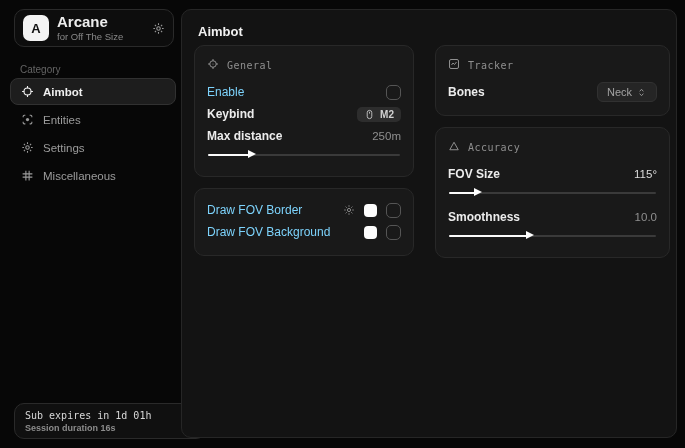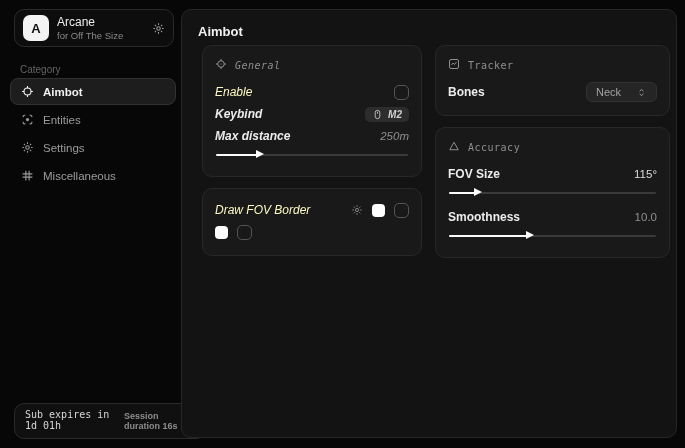--- a/index.html
+++ b/index.html
@@ -8,60 +8,60 @@
   .page { position:relative; width:685px; height:448px; }
 
   
   .sidebar { position:absolute; left:8px; top:8px; width:168px; height:432px; }
   .side-header { position:absolute; left:6px; top:1px; width:160px; height:38px;
     border:1px solid #2a2a2a; border-radius:10px; display:flex; align-items:center;
     gap:8px; padding:0 8px; background:#0d0d0d; }
   .logo { width:26px; height:26px; background:#f3f3f3; border-radius:7px; color:#111;
     font-weight:bold; font-size:13px; display:flex; align-items:center; justify-content:center; }
   .app-names { flex:1; line-height:1.25; }
-  .app-name { font-size:12px; font-weight:normal; color:#ededed; }
+  .app-name { font-size:15px; font-weight:bold; color:#ededed; }
   .app-sub { font-size:9.5px; color:#8a8a8a; }
   .side-gear { color:#9a9a9a; display:flex; }
   .category { position:absolute; left:12px; top:56px; font-size:10px; color:#646464; }
   .menu { position:absolute; left:2px; top:70px; width:166px; }
   .menu-item { height:27px; margin-bottom:1px; display:flex; align-items:center; gap:9px;
     padding:0 10px; border:1px solid transparent; border-radius:8px;
     color:#9c9c9c; font-size:11.5px; cursor:pointer; }
   .menu-item .mi { display:flex; color:inherit; }
   .menu-item.selected { background:#1d1d1d; border-color:#313131; color:#f0f0f0; font-weight:bold; }
   .side-footer { position:absolute; left:6px; top:395px; width:192px; height:36px;
     border:1px solid #2a2a2a; border-radius:10px; background:#101010;
-    padding:5px 10px; display:flex; flex-direction:row; justify-content:center; }
+    padding:5px 10px; display:flex; flex-direction:column; justify-content:center; }
   .foot1 { font-family:"DejaVu Sans Mono", monospace; font-size:10px; color:#d8d8d8; }
   .foot2 { font-size:9px; font-weight:bold; color:#8c8c8c; margin-top:2px; }
 
   
   .panel { position:absolute; left:181px; top:9px; width:496px; height:429px;
     background:#131313; border:1px solid #262626; border-radius:10px; }
   .panel-title { position:absolute; left:16px; top:14px; font-size:13px; font-weight:bold; color:#f2f2f2; }
-  .col-left  { position:absolute; left:20px;  top:35px; width:220px;font-style:italic; }
+  .col-left  { position:absolute; left:12px;  top:35px; width:220px; }
   .col-right { position:absolute; left:253px; top:35px; width:235px; }
   .card { background:#191919; border:1px solid #282828; border-radius:10px;
     padding:10px 12px 12px 12px; margin-bottom:11px; }
   .card-head { display:flex; align-items:center; gap:8px; color:#8f8f8f; margin-bottom:7px; }
   .card-head .label { font-family:"DejaVu Sans Mono", monospace; font-size:10px; letter-spacing:0.5px; }
   .row { height:22px; display:flex; align-items:center; justify-content:space-between; }
-  .lbl { font-size:12px; color:#fef9c3; }
+  .lbl { font-size:12px; color:#7dd3fc; }
   .lbl.strong { color:#ececec; font-weight:bold; }
   .val { font-size:11.5px; color:#8f8f8f; }
   .val.bright { color:#dcdcdc;margin-left:36px; }
   .checkbox { width:15px; height:15px; border:1.5px solid #555; border-radius:5px;
     background:transparent; cursor:pointer; }
   .kbd-badge { display:flex; align-items:center; gap:5px; background:#2d2d2d;
     border-radius:5px; padding:2px 7px; color:#d2d2d2; font-size:10px; font-weight:bold; cursor:pointer; }
   .kbd-badge .ic { display:flex; color:#c5c5c5; }
   .right-group { display:flex; align-items:center; gap:9px; }
   .swatch { width:13px; height:13px; background:#fdfdfd; border-radius:4px; cursor:pointer; }
   .mini-gear { color:#8a8a8a; display:flex; cursor:pointer; }
-  .select-btn { display:flex; align-items:center; gap:15px; background:#252525;
+  .select-btn { display:flex; align-items:center; gap:4px; background:#252525;
     border:1px solid #313131; border-radius:6px; padding:3px 9px; cursor:pointer;
     color:#a3a3a3; font-size:11px;margin-left:25px; }
   .select-btn .ic { display:flex; color:#9a9a9a; }
 
   .slider { position:relative; height:9px; margin:3px 1px 5px 1px; cursor:pointer; }
   .slider .track { position:absolute; left:0; right:0; top:4px; height:2px;
     background:#3a3a3a; border-radius:2px; }
   .slider .fill { position:absolute; left:0; top:4px; height:2px; background:#fafafa; border-radius:2px; }
   .slider .thumb { position:absolute; top:0; width:0; height:0; margin-left:-2px;
     border-top:4.5px solid transparent; border-bottom:4.5px solid transparent;
@@ -192,20 +192,21 @@
                 <circle cx="12" cy="12" r="3.2"></circle>
                 <path d="M12 2.5v3M12 18.5v3M2.5 12h3M18.5 12h3M5.3 5.3l2.1 2.1M16.6 16.6l2.1 2.1M18.7 5.3l-2.1 2.1M7.4 16.6l-2.1 2.1"></path>
               </svg>
             </span>
             <span class="swatch"></span>
             <span class="checkbox"></span>
           </span>
         </div>
 
         <div class="row">
+          <span class="lbl">Draw FOV Background</span>
           <span class="right-group">
             <span class="swatch"></span>
             <span class="checkbox"></span>
           </span>
         </div>
       </div>
     </div>
 
     <div class="col-right">
 

